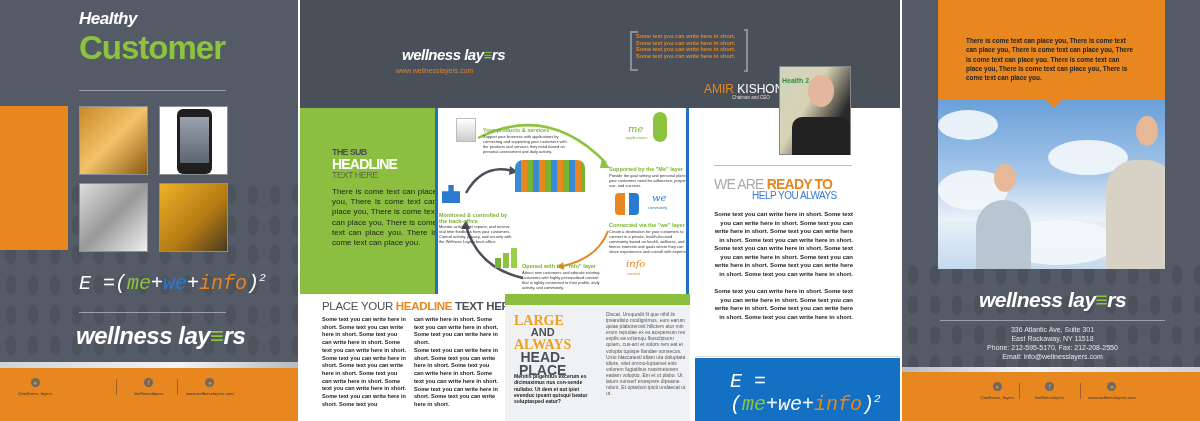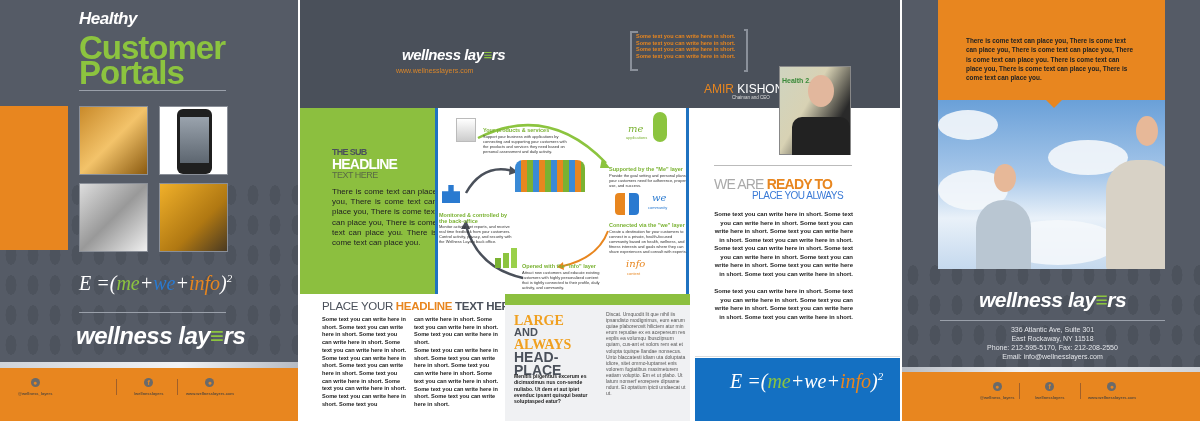--- a/index.html
+++ b/index.html
@@ -17,21 +17,21 @@
   .p1-title2 { left: 79px; top: 35px; font-size: 33px; color: #8cc43f; font-weight: bold; letter-spacing: -1px; line-height: 25px; }
   .p1-rule { left: 79px; top: 90px; width: 147px; height: 1px; background: #9aa0aa; }
   .p1-orange-block { left: 0; top: 106px; width: 68px; height: 144px; background: #e8861f; }
   .thumb { width: 69px; height: 69px; border: 1px solid #8a8f98; }
   .t1 { left: 79px; top: 106px; background: linear-gradient(135deg,#c98a2a,#f3c36a 50%,#8a5a10); }
   .t2 { left: 159px; top: 106px; background: #fff; }
   .t2 .phone { position:absolute; left:17px; top:2px; width:35px; height:65px; background:#1f1f1f; border-radius:6px; }
   .t2 .screen { position:absolute; left:20px; top:10px; width:29px; height:46px; background: linear-gradient(#9aa3ad,#5d6670); }
   .t3 { left: 79px; top: 183px; background: linear-gradient(135deg,#ddd,#999 50%,#f0f0f0); }
   .t4 { left: 159px; top: 183px; background: linear-gradient(135deg,#f0b02a,#b07812 60%,#4a3a22); }
-  .formula { font-family: Liberation Serif, serif; font-style: italic; color: #fff; }
+  .formula { font-family: Liberation Mono, monospace; font-style: italic; color: #fff; }
   .p1-formula { left: 79px; top: 272px; font-size: 20px; }
   .p1-rule2 { left: 79px; top: 312px; width: 147px; height: 1px; background: #9aa0aa; }
   .brand { font-weight: bold; font-style: italic; color: #fff; letter-spacing: -0.5px; }
   .brand .acc { color: #8cc43f; }
   .p1-brand { left: 76px; top: 322px; font-size: 24px; }
   .silver { left: 0; top: 362px; width: 298px; height: 6px; background: linear-gradient(90deg,#cfd3d9,#f2f3f5 60%,#b6bbc3); }
   .p1-footer { left: 0; top: 368px; width: 298px; height: 53px; background: #e8861f; }
   .social { position:absolute; top: 10px; display:flex; flex-direction:column; align-items:center; gap:4px; }
   .social .dot { width: 9px; height: 9px; border-radius: 50%; background: #6a6a6a; color:#e8861f; font-size:7px; line-height:9px; text-align:center; font-weight:bold; }
   .social .lbl { font-size: 4px; color: #5a4a3a; font-weight: bold; white-space: nowrap; }
@@ -70,21 +70,21 @@
   .me-figure { left: 353px; top: 112px; width: 14px; height: 30px; background: #8cc43f; border-radius: 7px; }
   .we-figs { left: 315px; top: 193px; width: 24px; height: 22px; background: linear-gradient(90deg,#e8861f 0 10px,transparent 10px 14px,#2a7ad0 14px); border-radius:4px; }
   .bottom-left-headline { left: 22px; top: 300px; font-size: 11.5px; color: #4a505a; letter-spacing: -0.3px; white-space: nowrap; }
   .bottom-left-headline .acc { color: #e8861f; font-weight: bold; }
   .bottom-left-headline .dark { font-weight: bold; }
   .col { font-size: 5.6px; line-height: 7.7px; color: #222; font-weight: bold; }
   .grey-box { left: 205px; top: 305px; width: 185px; height: 116px; background: #f0f1f3; }
   .green-strip { left: 205px; top: 294px; width: 185px; height: 11px; background: #8cbf3f; }
   .large-h { left: 214px; top: 314px; font-weight: bold; line-height: 13px; font-size: 14px; }
   .large-h .o { color: #f0a020; font-family: Liberation Serif, serif; }
-  .large-h .d { color: #4a505a; }
+  .large-h .d { color: #4a505a; text-align: center; }
   .lorem { left: 306px; top: 311px; width: 82px; font-size: 5px; line-height: 6.1px; color: #555; }
   .italic-q { left: 214px; top: 373px; width: 86px; font-size: 5.1px; line-height: 6.3px; color: #222; font-weight: bold; }
   .right-col-rule { left: 414px; top: 165px; width: 138px; height: 1px; background: #bbb; }
   .ready1 { left: 414px; top: 176px; font-size: 14px; color: #aaa; letter-spacing: -0.8px; white-space: nowrap; }
   .ready1 .acc { color: #e8861f; font-weight: bold; }
   .ready2 { left: 452px; top: 190px; font-size: 10px; color: #3a7ad6; letter-spacing: -0.5px; white-space: nowrap; }
   .ready-body { left: 412px; top: 210px; width: 141px; font-size: 6px; line-height: 8.5px; color: #222; font-weight: bold; text-align: right; }
   .blue-box { left: 395px; top: 358px; width: 205px; height: 63px; background: #1470c2; }
   .p2-formula { left: 430px; top: 370px; font-size: 20px; }
   .thin-rule { left: 395px; top: 356px; width: 205px; height: 1px; background: #ddd; }
@@ -108,21 +108,20 @@
   .p3-footer { left: 0; top: 372px; width: 298px; height: 49px; background: #e8861f; }
 </style>
 </head>
 <body>
 
 <div id="p1" class="abs">
   <div class="dots"></div>
   <div class="abs p1-title1">Healthy</div>
   <div class="abs p1-title2">
     <div>Customer</div>
-    <div>Portals</div>
   </div>
   <div class="abs p1-rule"></div>
   <div class="abs p1-orange-block"></div>
   <div class="abs thumb t1"></div>
   <div class="abs thumb t2">
     <div class="phone"></div>
     <div class="screen"></div>
   </div>
   <div class="abs thumb t3"></div>
   <div class="abs thumb t4"></div>
@@ -229,21 +228,21 @@
     <div class="d">HEAD-</div>
     <div class="d">PLACE</div>
   </div>
   <div class="abs italic-q">Menitis pligentius excerum es dicimaximus nus con-sende nuliabo. Ut dem et aut ipiet evenduc ipsant quisqui beatur soluptasped eatur?</div>
   <div class="abs lorem">Discat. Umquodit lit que nihil iis ipsandisto modignimus, eum earum quiae plaborerovit hilictem atur min erum repudae ex es acepereum res explis ea volumqu Ibusciipsum quiam, cus-ant et volors rem eat et volupta tquispe llandae nonsecus. Unto blaccatesti idiam uta doluptata idiore, sitet ommo-luptamet enis volorem fugiatibus maximeturem eatiam voluptio. Em et ut plabo. Ut latum nonserf erorepere dipsame ndunt. Et optatium ipicti undaecat ut ut.</div>
 
   <div class="abs right-col-rule"></div>
   <div class="abs ready1">
     <span>WE ARE </span><span class="acc">READY TO</span>
   </div>
-  <div class="abs ready2">PLACE YOU ALWAYS</div>
+  <div class="abs ready2">HELP YOU ALWAYS</div>
   <div class="abs ready-body">
     <div>Some text you can write here in short. Some text you can write here in short. Some text you can write here in short. Some text you can write here in short. Some text you can write here in short. Some text you can write here in short. Some text you can write here in short. Some text you can write here in short. Some text you can write here in short. Some text you can write here in short.</div>
     <div style="height:9px"></div>
     <div>Some text you can write here in short. Some text you can write here in short. Some text you can write here in short. Some text you can write here in short. Some text you can write here in short.</div>
   </div>
   <div class="abs thin-rule"></div>
   <div class="abs blue-box"></div>
   <div class="abs formula p2-formula">
     <span>E</span><span> =(</span><span style="color:#8cc43f">me</span><span>+</span><span>we</span><span>+</span><span style="color:#e8861f">info</span><span>)</span><sup style="font-size:11px">2</sup>
   </div>

